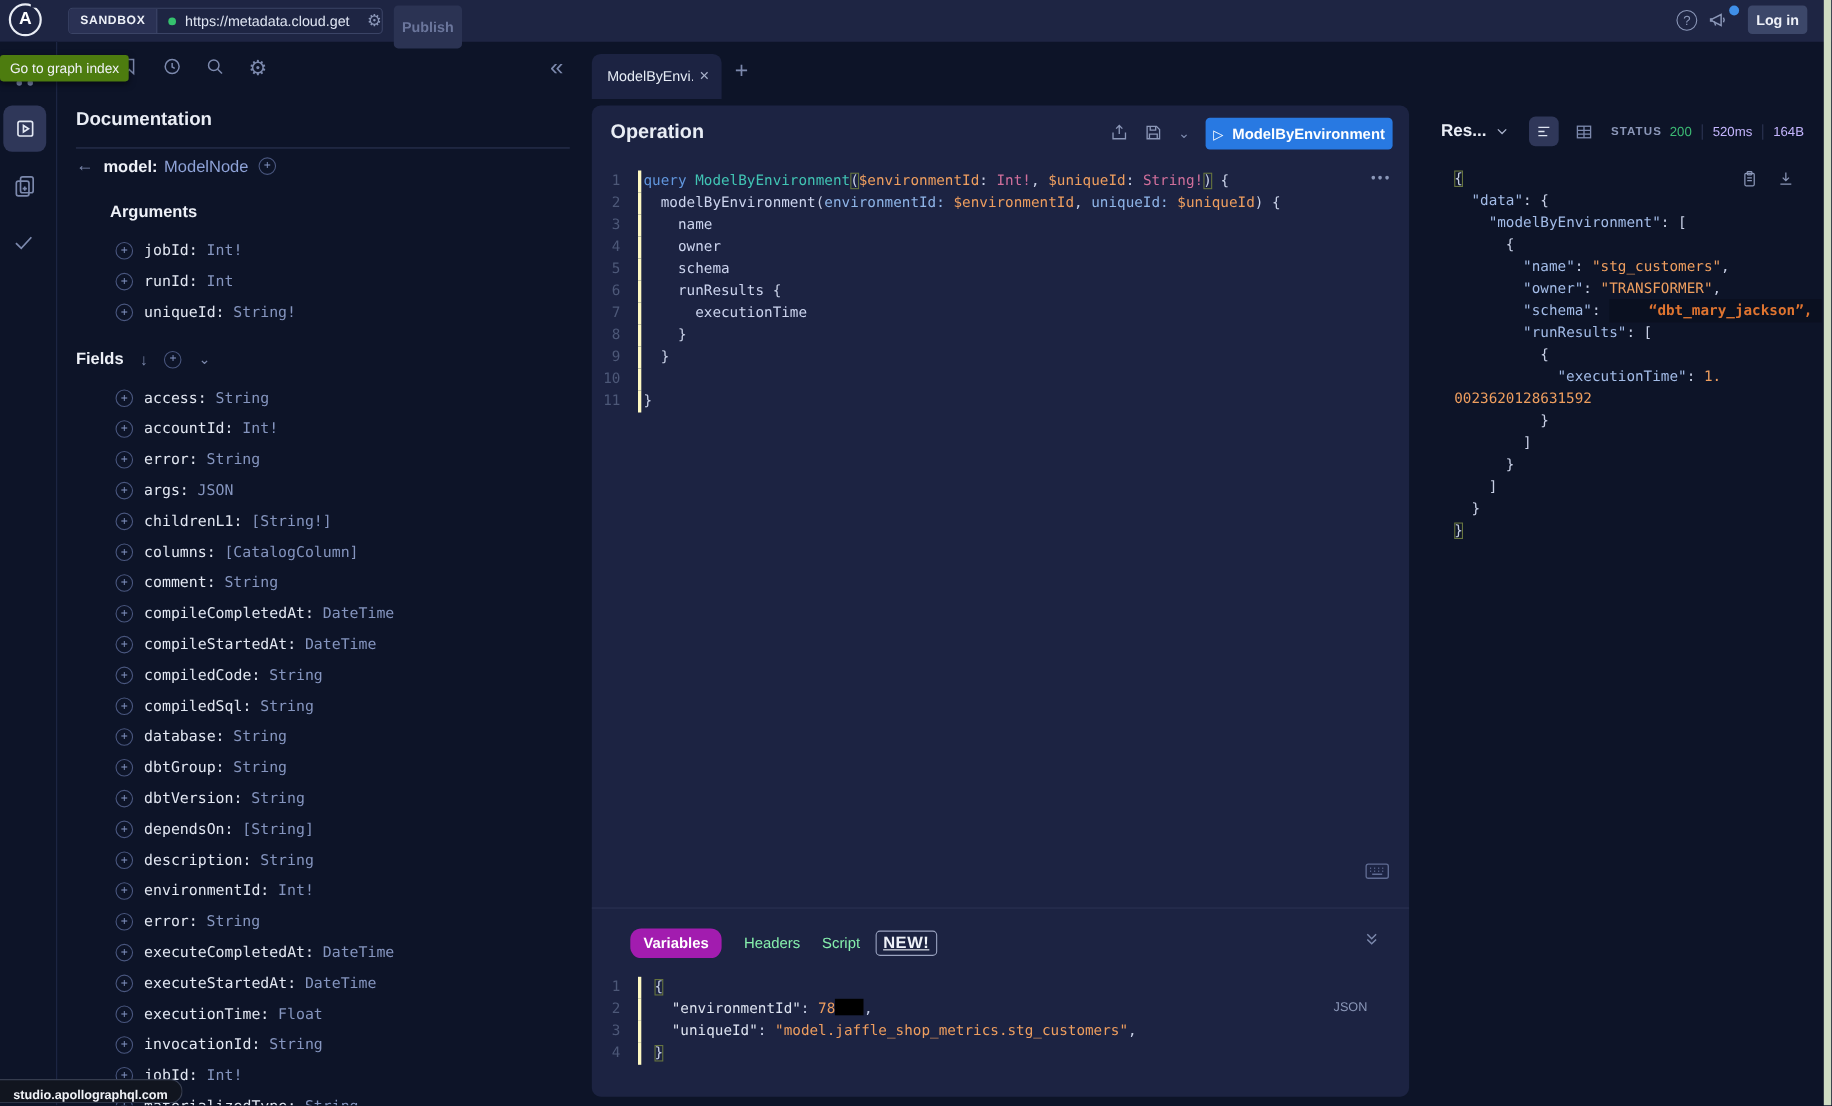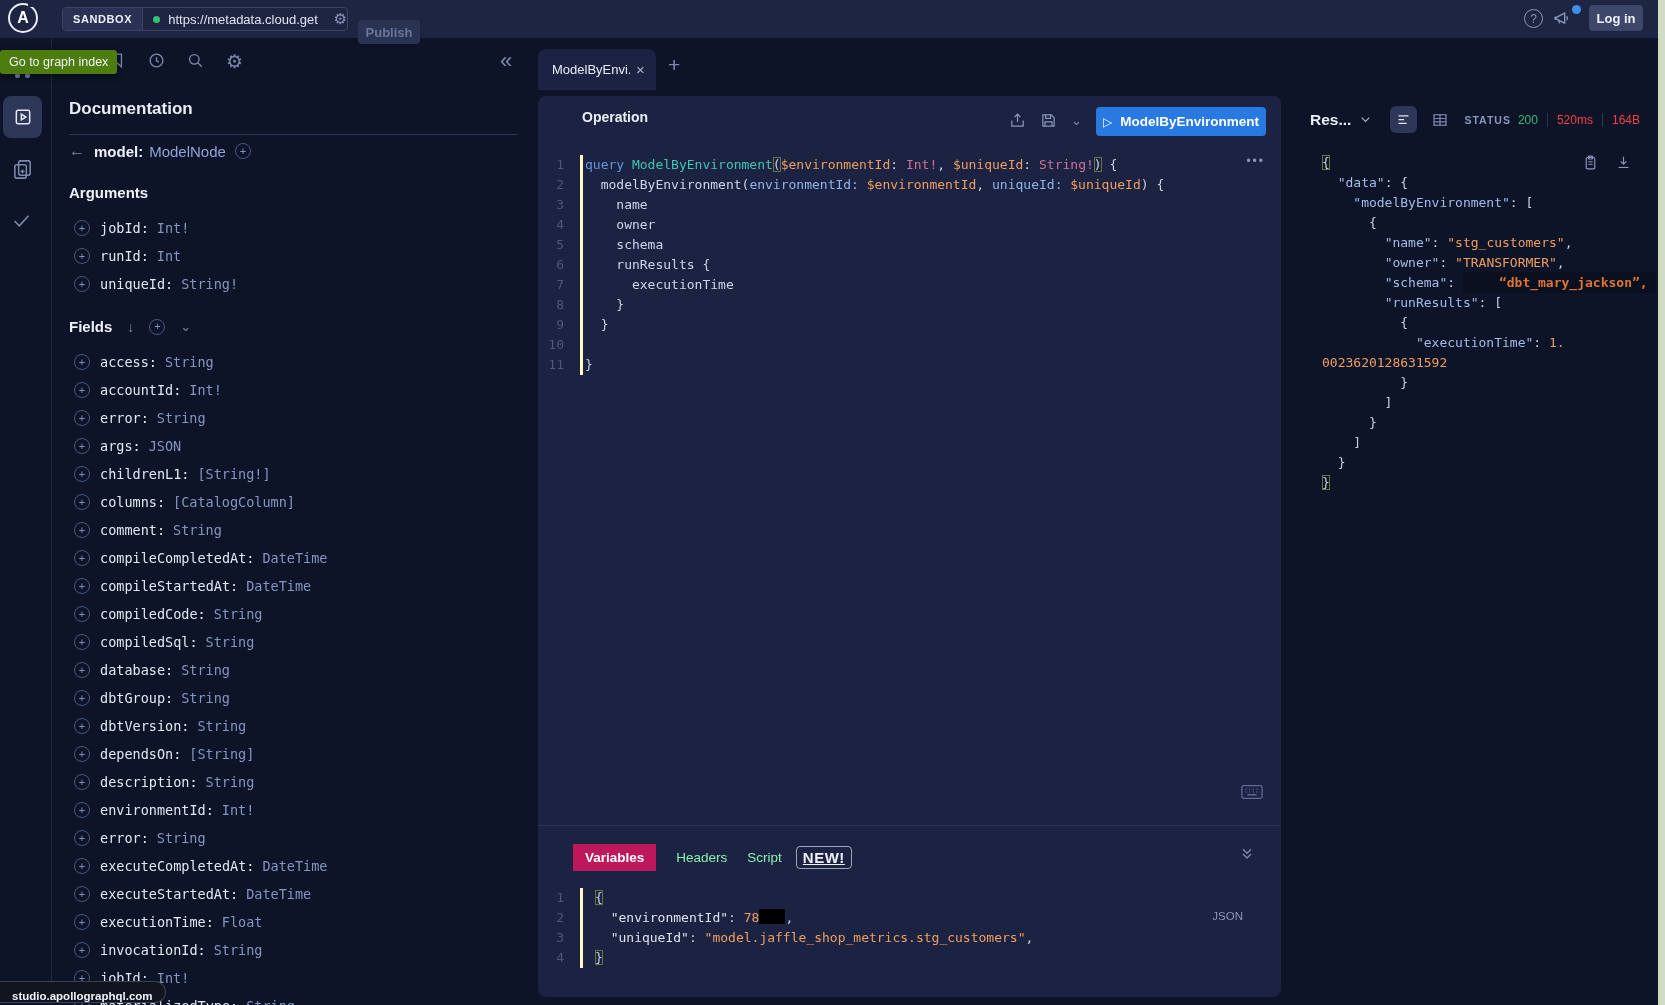--- a/index.html
+++ b/index.html
@@ -3,34 +3,34 @@
 <meta charset="utf-8">
 <style>
   * { margin:0; padding:0; box-sizing:border-box; }
   html,body { width:1665px; height:1005px; }
   body {
     position:relative; overflow:hidden;
     background:#0d1428;
     font-family:"Liberation Sans", sans-serif;
     color:#e9edf5;
   }
-  .abs { position:absolute; }
+  .abs { position:absolute;margin-left:31px; }
 
   
   .topbar { position:absolute; left:0; top:0; width:1665px; height:38px; background:#1e2543; }
   .logo { position:absolute; left:8px; top:3px; width:30px; height:30px; border:2px solid #e9edf5; border-radius:50%;
           display:flex; align-items:center; justify-content:center; font-weight:bold; font-size:16px; color:#fff; }
   .logo-gap { position:absolute; left:28px; top:0px; width:9px; height:7px; background:#1e2543; }
   .url-group { position:absolute; left:62px; top:7px; height:24px; width:286px; border:1px solid #3b4466; border-radius:4px; display:flex; align-items:center; overflow:hidden; }
   .sandbox-chip { height:100%; background:#2a3154; border-right:1px solid #3b4466; display:flex; align-items:center; padding:0 10px;
                   font-size:11px; font-weight:bold; letter-spacing:0.6px; color:#eef1f8; }
   .green-dot { width:7px; height:7px; border-radius:50%; background:#35c26e; margin:0 8px 0 10px; flex:none; }
   .url-text { font-size:13px; color:#dfe5f2; white-space:nowrap; overflow:hidden; width:178px; }
   .url-gear { color:#8b97b8; font-size:15px; margin-left:2px; }
-  .publish-btn { position:absolute; left:358px; top:20px; width:62px; height:24px; background:#2b3353; border-radius:4px;
+  .publish-btn { position:absolute; left:358px; top:5px; width:62px; height:39px; background:#2b3353; border-radius:4px;
                  color:#6b769c; font-size:13px; font-weight:bold; display:flex; align-items:center; justify-content:center; }
   .help-circle { position:absolute; left:1524px; top:9px; width:19px; height:19px; border:1.5px solid #8b97b8; border-radius:50%;
                  color:#8b97b8; font-size:12px; display:flex; align-items:center; justify-content:center; }
   .mega { position:absolute; left:1553px; top:9px; color:#8b97b8; }
   .mega-dot { position:absolute; left:1572px; top:5px; width:9px; height:9px; border-radius:50%; background:#3f8fe8; }
   .login-btn { position:absolute; left:1589px; top:5px; width:54px; height:26px; background:#3c4769; border-radius:4px;
                color:#eef1f8; font-size:13px; font-weight:bold; display:flex; align-items:center; justify-content:center; }
 
   
   .subbar-icon { position:absolute; color:#7c89ad; }
@@ -70,21 +70,21 @@
   .plus-circle::before { content:"+"; line-height:1; }
   .doc-rows { position:absolute; left:22px; }
   .args-rows { top:124px; }
   .fields-rows { top:258px; }
   .doc-row { height:28px; display:flex; align-items:center; gap:10px; }
   .fname { font-family:"DejaVu Sans Mono", monospace; font-size:13.5px; color:#e2e7f2; white-space:pre; }
   .ftype { font-family:"DejaVu Sans Mono", monospace; font-size:13.5px; color:#8595bf; margin-left:-2px; }
 
   
   .op-card { position:absolute; left:538px; top:96px; width:743px; height:901px; background:#1c2342; border-radius:8px; z-index:1; }
-  .op-title { position:absolute; left:17px; top:13px; font-size:14px; font-weight:bold;margin-left:27px; }
+  .op-title { position:absolute; left:17px; top:13px; font-size:18px; font-weight:bold; }
   .op-icons { position:absolute; left:471px; top:16px; display:flex; align-items:center; gap:14px; color:#8b97b8; }
   .run-btn { position:absolute; left:558px; top:11px; width:170px; height:29px; background:#2879e2; border-radius:4px;
              display:flex; align-items:center; justify-content:center; gap:8px; color:#fff; font-size:13.5px; font-weight:bold; }
   .run-play { font-size:12px; font-weight:normal; }
   .op-overflow { position:absolute; right:16px; top:58px; color:#8b97b8; font-size:12px; letter-spacing:2px; }
   .kbd-icon { position:absolute; right:18px; top:688px; color:#5f6b92; }
 
   .editor { position:absolute; left:0; }
   .op-editor { top:59px; width:743px; }
   .code-row { display:flex; height:20px; line-height:20px; font-family:"DejaVu Sans Mono", monospace; font-size:13px; }
@@ -97,41 +97,41 @@
   .tok-t { color:#d06f9b; } .tok-p { color:#c8d0e6; } .tok-f { color:#ccd4ee; }
   .tok-a { color:#8fb5e8; } .tok-key { color:#a3bce8; } .tok-str { color:#ee9e5f; }
   .tok-num { color:#ee9e5f; } .tok-vk { color:#dde3f0; }
   .tok-m { color:#c8d0e6; outline:1px solid #66743f; outline-offset:-1px; }
   .tok-redact { display:inline-block; width:26px; height:15px; background:#000; vertical-align:-2px; }
   .tok-overlay { background:#0a1020; color:#df7430; font-weight:bold; padding:3px 8px 3px 36px; }
 
   
   .vars-sec { position:absolute; left:0; top:729px; width:743px; height:172px; border-top:1px solid #2a3252; }
   .vars-tabs { position:absolute; left:35px; top:18px; display:flex; align-items:center; }
-  .vtab-active { background:#be185d; border-radius:0; padding:6px 12px; font-size:13.5px; font-weight:bold; color:#fff; }
+  .vtab-active { background:#a21caf; border-radius:10px; padding:6px 12px; font-size:13.5px; font-weight:bold; color:#fff; }
   .vtab { font-size:13.5px; color:#86efac; margin-left:20px; }
   .new-badge { margin-left:14px; border:1px solid #9aa3c0; border-radius:4px; padding:2px 6px;
                font-size:15px; font-weight:bold; letter-spacing:0.5px; color:#eef1f8;text-decoration:underline; }
   .vars-collapse { position:absolute; right:26px; top:20px; color:#7c89ad; }
   .json-label { position:absolute; right:38px; top:84px; font-size:11.5px; color:#8b97b8; }
   .vars-editor { top:792px; width:700px; }
 
   
   .response { position:absolute; left:1294px; top:96px; width:364px; height:909px; }
   .resp-head { position:absolute; left:16px; top:10px; width:330px; display:flex; align-items:center; }
   .resp-title { font-size:15.5px; font-weight:bold; }
   .resp-chev { margin-left:8px; color:#aab3cc; }
   .view-pill { margin-left:18px; width:27px; height:27px; background:#2f3759; border-radius:6px;
                display:flex; align-items:center; justify-content:center; color:#dfe5f2; }
   .table-ic { margin-left:14px; color:#7c89ad; }
   .status-cluster { margin-left:auto; display:flex; align-items:center; }
   .status-label { font-size:10.5px; letter-spacing:1px; font-weight:bold; color:#8b97b8; }
   .status-code { font-size:12px; color:#3cba74; margin-left:7px; }
   .vsep { width:1px; height:14px; background:#2c3554; margin:0 9px; }
-  .metric { font-size:12px; color:#ef4444; }
+  .metric { font-size:12px; color:#c4b5fd; }
   .resp-actions { position:absolute; top:58px; right:26px; display:flex; gap:16px; color:#8b97b8; }
   .resp-editor { top:57px; left:28px; width:330px; }
 
   
   .status-pill { position:absolute; left:0; top:981px; height:22px; background:#11151f; border:1px solid #3a4154;
                  border-left:none; border-radius:0 12px 12px 0; padding:8px 12px; font-size:11.5px; font-weight:bold;
                  color:#f0f2f7; z-index:40; white-space:nowrap; }
   .edge-strip { position:absolute; left:1658px; top:0; width:7px; height:1005px; background:#cfdcc3; }
   svg { display:block; }
 </style>

